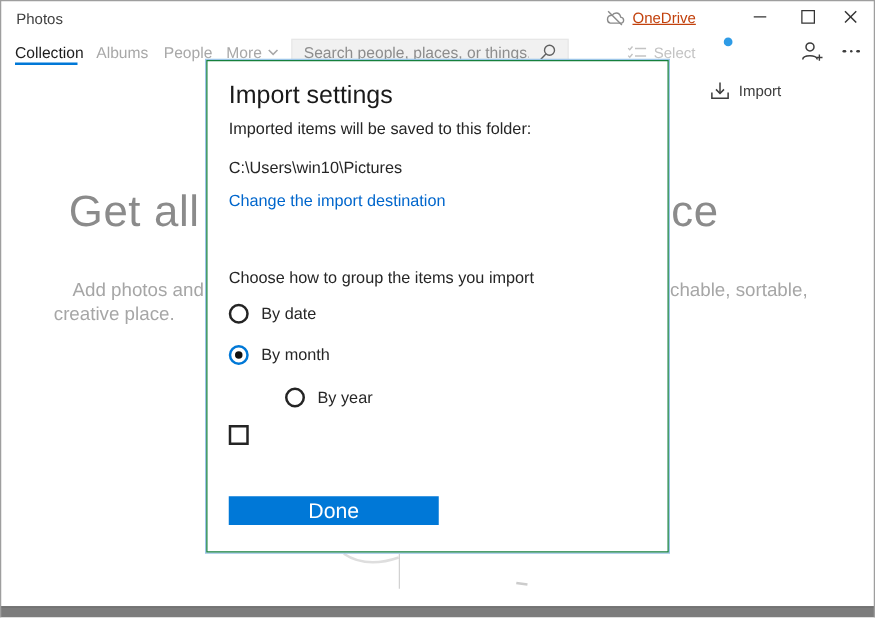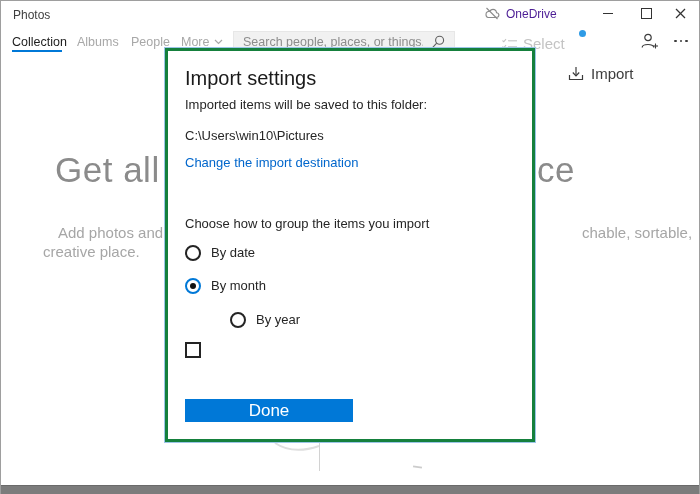--- a/index.html
+++ b/index.html
@@ -9,65 +9,65 @@
     -webkit-font-smoothing:antialiased;
   }
   .abs{position:absolute;}
   
   #window-frame{position:absolute;inset:0;border:1px solid #9e9e9e;border-bottom:none;pointer-events:none;z-index:30;}
   #bottom-edge{position:absolute;left:0;right:0;bottom:0;height:8px;background:#7c7c7c;border-top:1px solid #6a6a6a;z-index:29;}
 
   
   #titlebar{position:absolute;left:0;top:0;right:0;height:28px;z-index:5;}
   #app-title{left:13px;top:8px;font-size:12px;color:#3f3f3f;}
-  #onedrive{left:484px;top:7px;display:flex;align-items:flex-start;gap:6px;color:#4c1d95;font-size:12px;}
+  #onedrive{left:484px;top:7px;display:flex;align-items:flex-end;gap:6px;color:#c2410c;font-size:12px;text-decoration:underline;}
   .caption-btn{top:0;width:30px;height:26px;display:flex;align-items:center;justify-content:center;}
   #min-btn{left:593px;}
   #max-btn{left:631px;}
   #close-btn{left:665px;}
   .min-glyph{width:10px;height:1px;background:#333;}
   .max-glyph{width:9px;height:9px;border:1px solid #333;}
 
   
   #navbar{position:absolute;left:0;top:28px;right:0;height:27px;z-index:5;}
   .tab{font-size:12.5px;color:#a8a8a8;top:7px;}
   .tab.active{color:#1d1d1d;}
   #tab-underline{left:12px;top:22px;width:50px;height:2px;background:#0078d7;}
   #tab-collection{left:12px;}
   #tab-albums{left:77px;}
   #tab-people{left:131px;}
   #tab-more{left:181px;display:flex;align-items:center;gap:5px;}
   #search-box{left:233px;top:3px;width:222px;height:21px;background:#f1f1f1;border:1px solid #e7e7e7;box-sizing:border-box;}
   #search-placeholder{left:9px;top:3px;font-size:12.5px;color:#8d8d8d;white-space:nowrap;max-width:180px;overflow:hidden;}
   #search-glyph{right:9px;top:3px;}
-  .cmd{top:7px;font-size:15px;}
+  .cmd{top:7px;font-size:12px;}
   #select-cmd{left:502px;display:flex;align-items:center;gap:6px;color:#c3c3c3;}
   #import-cmd{left:568px;display:flex;align-items:center;gap:7px;color:#3c3c3c;margin-top:30px;}
   #import-badge{left:579px;top:2px;width:7px;height:7px;border-radius:50%;background:#2e9be6;}
   #addperson-cmd{left:641px;top:5px;}
   #ellipsis-cmd{left:670px;top:5px;width:22px;height:16px;display:flex;align-items:center;justify-content:center;gap:3px;}
   .dot{width:2.5px;height:2.5px;border-radius:50%;background:#3c3c3c;}
 
   
   .bg{z-index:1;}
   .bg-heading{font-size:35px;font-weight:300;color:#8b8b8b;white-space:nowrap;letter-spacing:.5px;}
   #heading-left{left:55px;top:150px;}
   #heading-right{left:537px;top:150px;}
   .bg-para{font-size:15px;color:#a6a6a6;white-space:nowrap;}
   #para-l1-left{left:58px;top:224px;}
-  #para-l1-right{left:536px;top:224px;margin-left:46px;}
+  #para-l1-right{left:536px;top:224px;}
   #para-l2{left:43px;top:243px;}
   #illu-vline{left:319px;top:443px;width:1px;height:28px;background:#d2d2d2;}
   #illu-arc{left:273px;top:440px;}
   #illu-dash{left:413px;top:466px;width:9px;height:2px;background:#cccccc;transform:rotate(8deg);}
 
   
   #dialog{
     left:165px;top:48px;width:370px;height:394px;background:#ffffff;
-    border:3px solid #15803d;box-shadow:0 0 0 1px #9cc5e8;z-index:10;box-sizing:border-box;
+    border:1px solid #15803d;box-shadow:0 0 0 1px #9cc5e8;z-index:10;box-sizing:border-box;
   }
   #dialog-title{left:17px;top:16px;font-size:20px;color:#1a1a1a;}
   #dialog-note{left:17px;top:46px;font-size:13px;color:#262626;}
   #folder-path{left:17px;top:77px;font-size:13px;color:#262626;}
   #change-link{left:17px;top:104px;font-size:13px;color:#0066cc;cursor:pointer;}
   #group-label{left:17px;top:165px;font-size:13px;color:#262626;}
   .option-row{left:17px;height:20px;display:flex;align-items:flex-start;}
   #opt-0{top:194px;}
   #opt-1{top:227px;}
   #opt-2{top:261px;margin-left:45px;}

